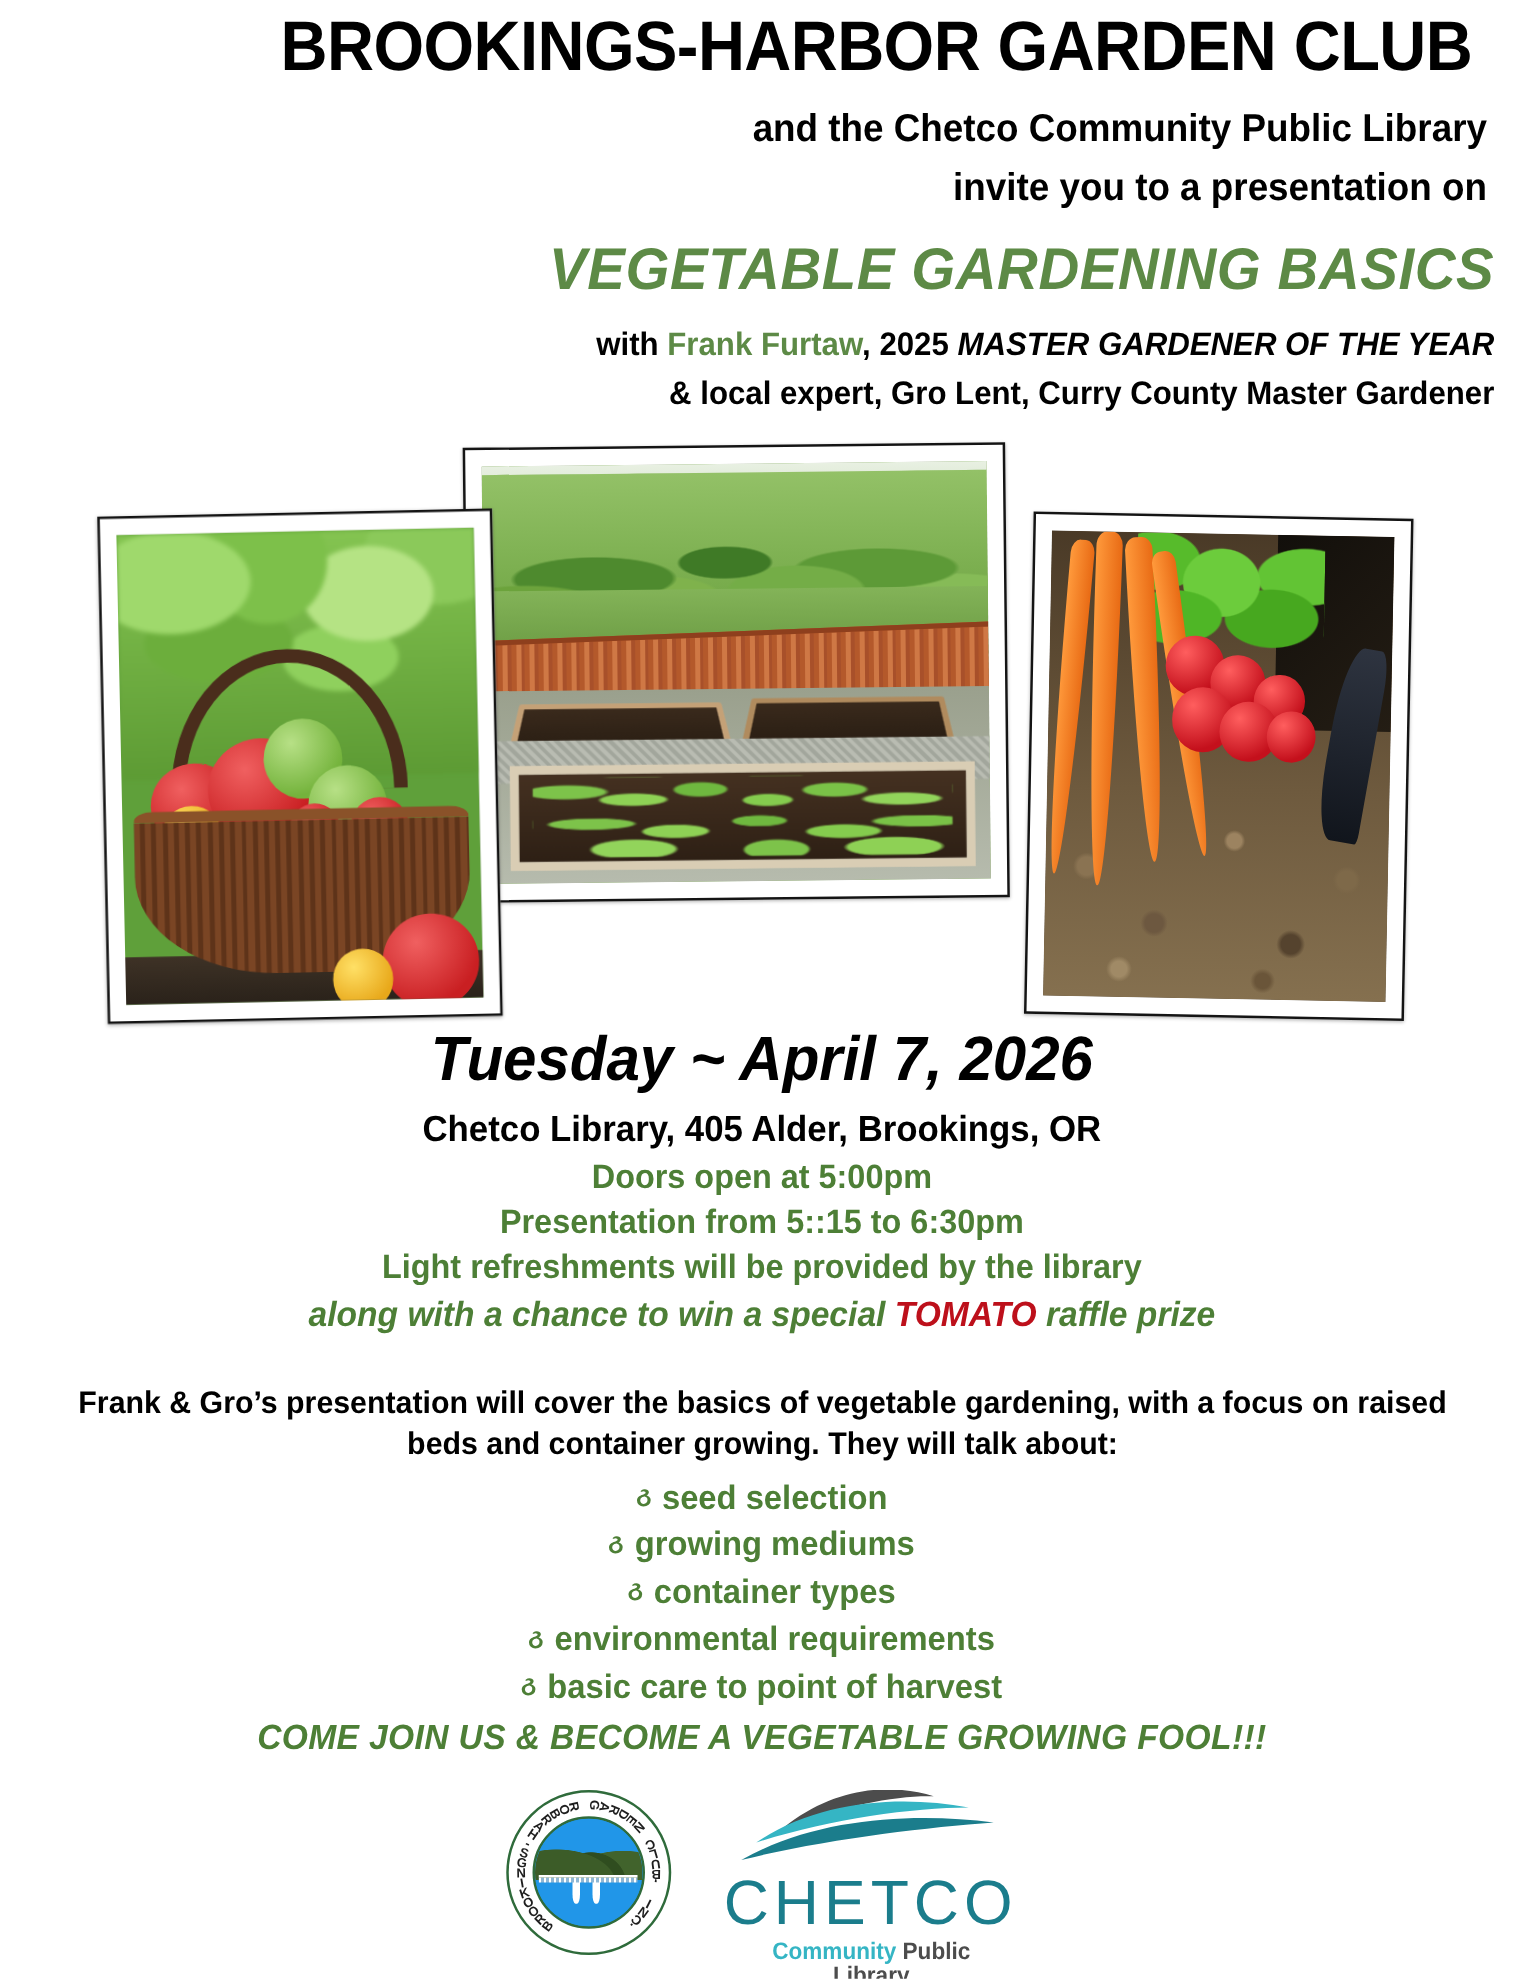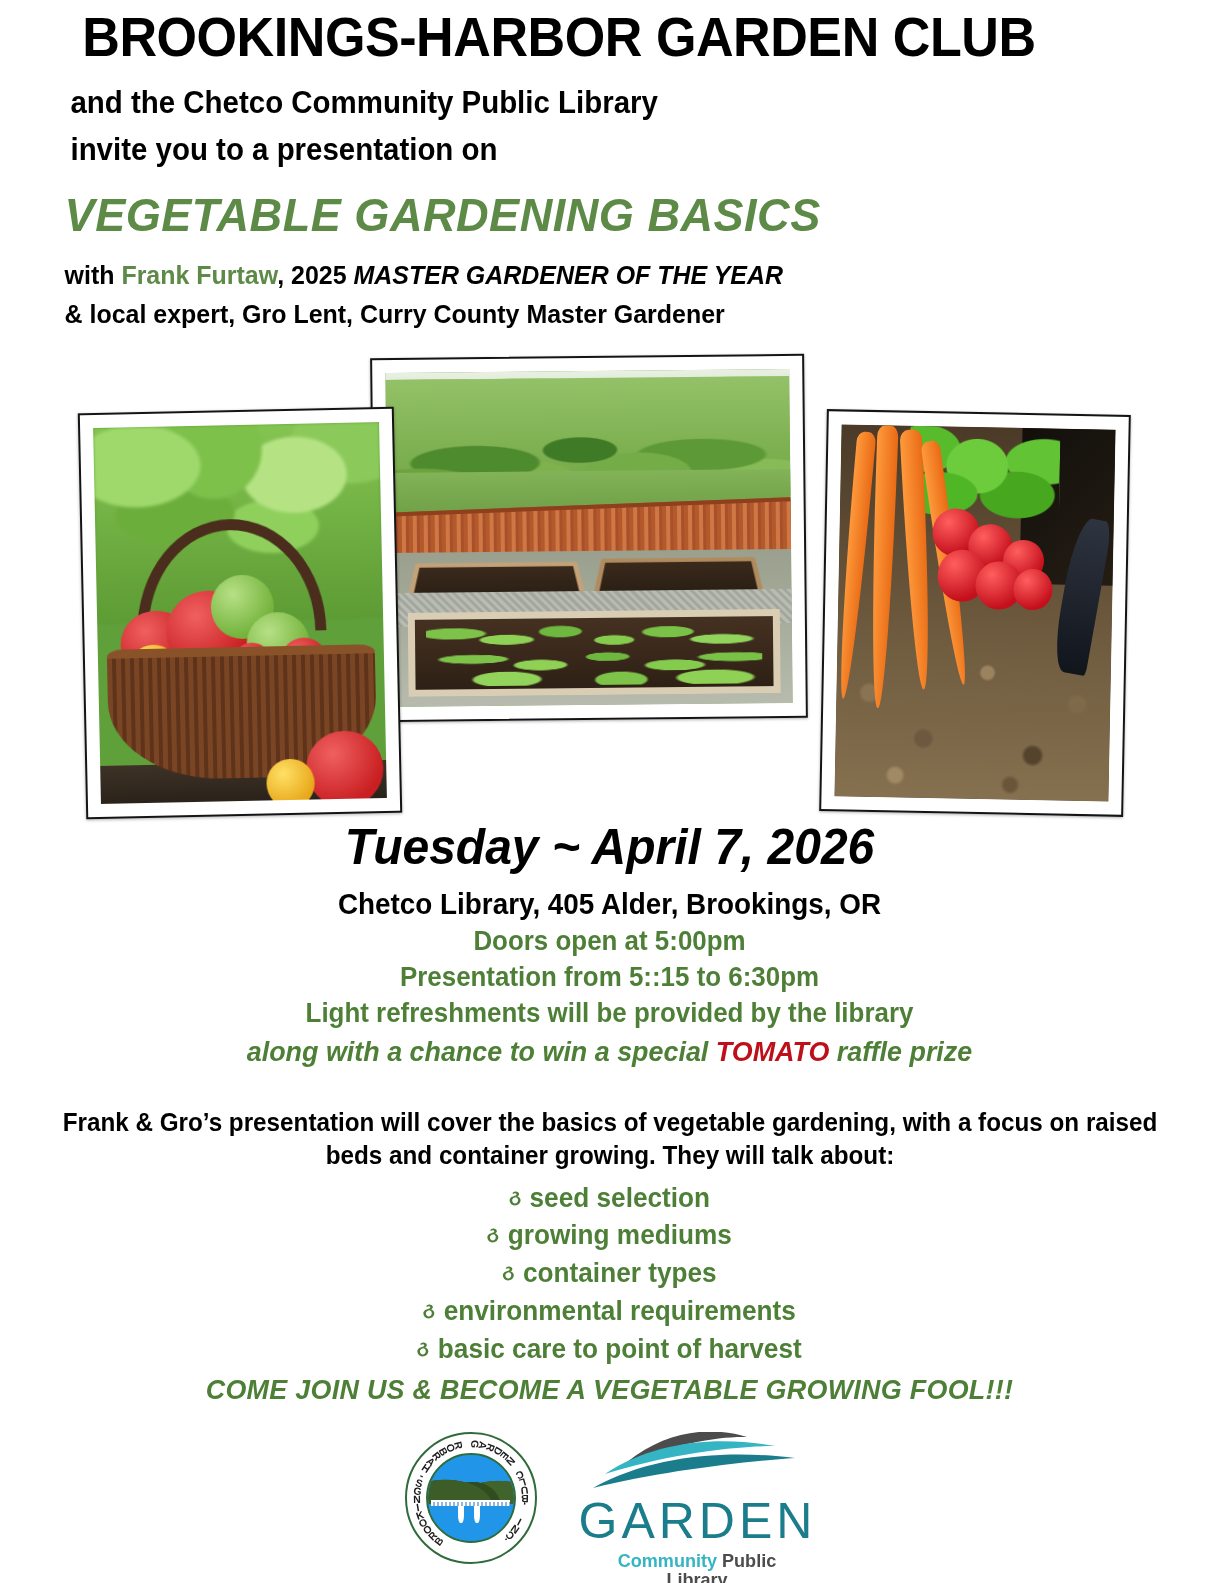--- a/index.html
+++ b/index.html
@@ -8,21 +8,21 @@
     width: 1219px;
     height: 1583px;
     background: #ffffff;
     font-family: "Liberation Sans", sans-serif;
     color: #000000;
     overflow: hidden;
     position: relative;
   }
 
   
-  .header { text-align: left; padding-top: 8px; margin-left: 41px; }
+  .header { text-align: right; padding-top: 8px; margin-left: 41px; }
 
   .club-title {
     font-family: "Liberation Sans Narrow", "Liberation Sans", sans-serif;
     font-weight: 700;
     font-size: 56px;
     letter-spacing: -0.5px;
     line-height: 1.05;
     transform: scaleX(0.93);
     white-space: nowrap;
   }
@@ -573,20 +573,20 @@
         <span class="seal-char" style="transform: rotate(143deg) translate(0px, -54px) rotate(90deg) translate(-50%, -50%);">.</span>
       </div>
   </div>
 
   <div class="chetco">
     <svg class="chetco-waves" viewBox="0 0 236 62">
       <path d="M48 30 C 88 -2, 132 -6, 168 5 C 140 4, 96 12, 48 30 Z" fill="#4c4c4c"></path>
       <path d="M26 42 C 76 8, 142 4, 196 14 C 150 14, 82 24, 26 42 Z" fill="#35b5c4"></path>
       <path d="M14 56 C 74 22, 152 18, 216 26 C 160 30, 78 40, 14 56 Z" fill="#1b7d8c"></path>
     </svg>
-    <div class="chetco-word">GARDEN</div>
+    <div class="chetco-word">CHETCO</div>
     <div class="chetco-sub">
       <span class="sub-community">Community</span>
       <span class="sub-library">Public Library</span>
     </div>
   </div>
 
 </div>
 
 </body></html>

